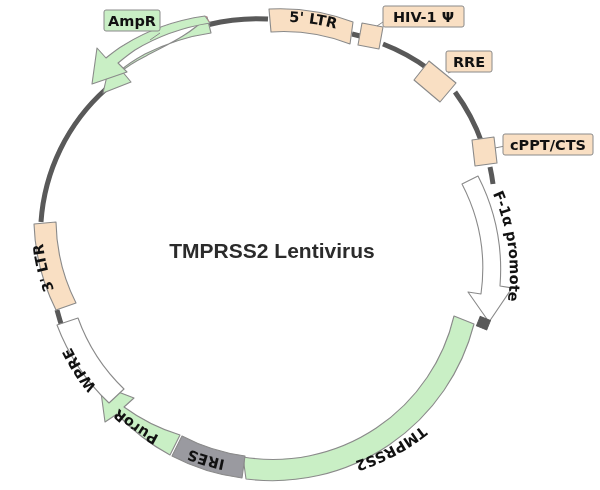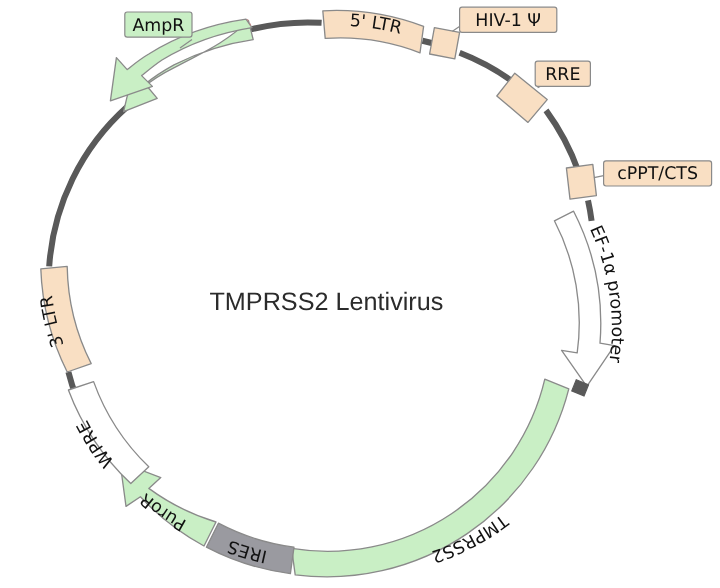--- a/index.html
+++ b/index.html
@@ -7,20 +7,21 @@
     padding: 0;
     background: #ffffff;
   }
   #stage {
     position: relative;
     width: 600px;
     height: 490px;
     background: #ffffff;
     overflow: hidden;
     font-family: "DejaVu Sans", sans-serif;
+    font-weight: bold;
   }
   svg#map {
     display: block;
     width: 600px;
     height: 490px;
   }
   .backbone {
     fill: none;
     stroke: #595959;
     stroke-width: 5;

